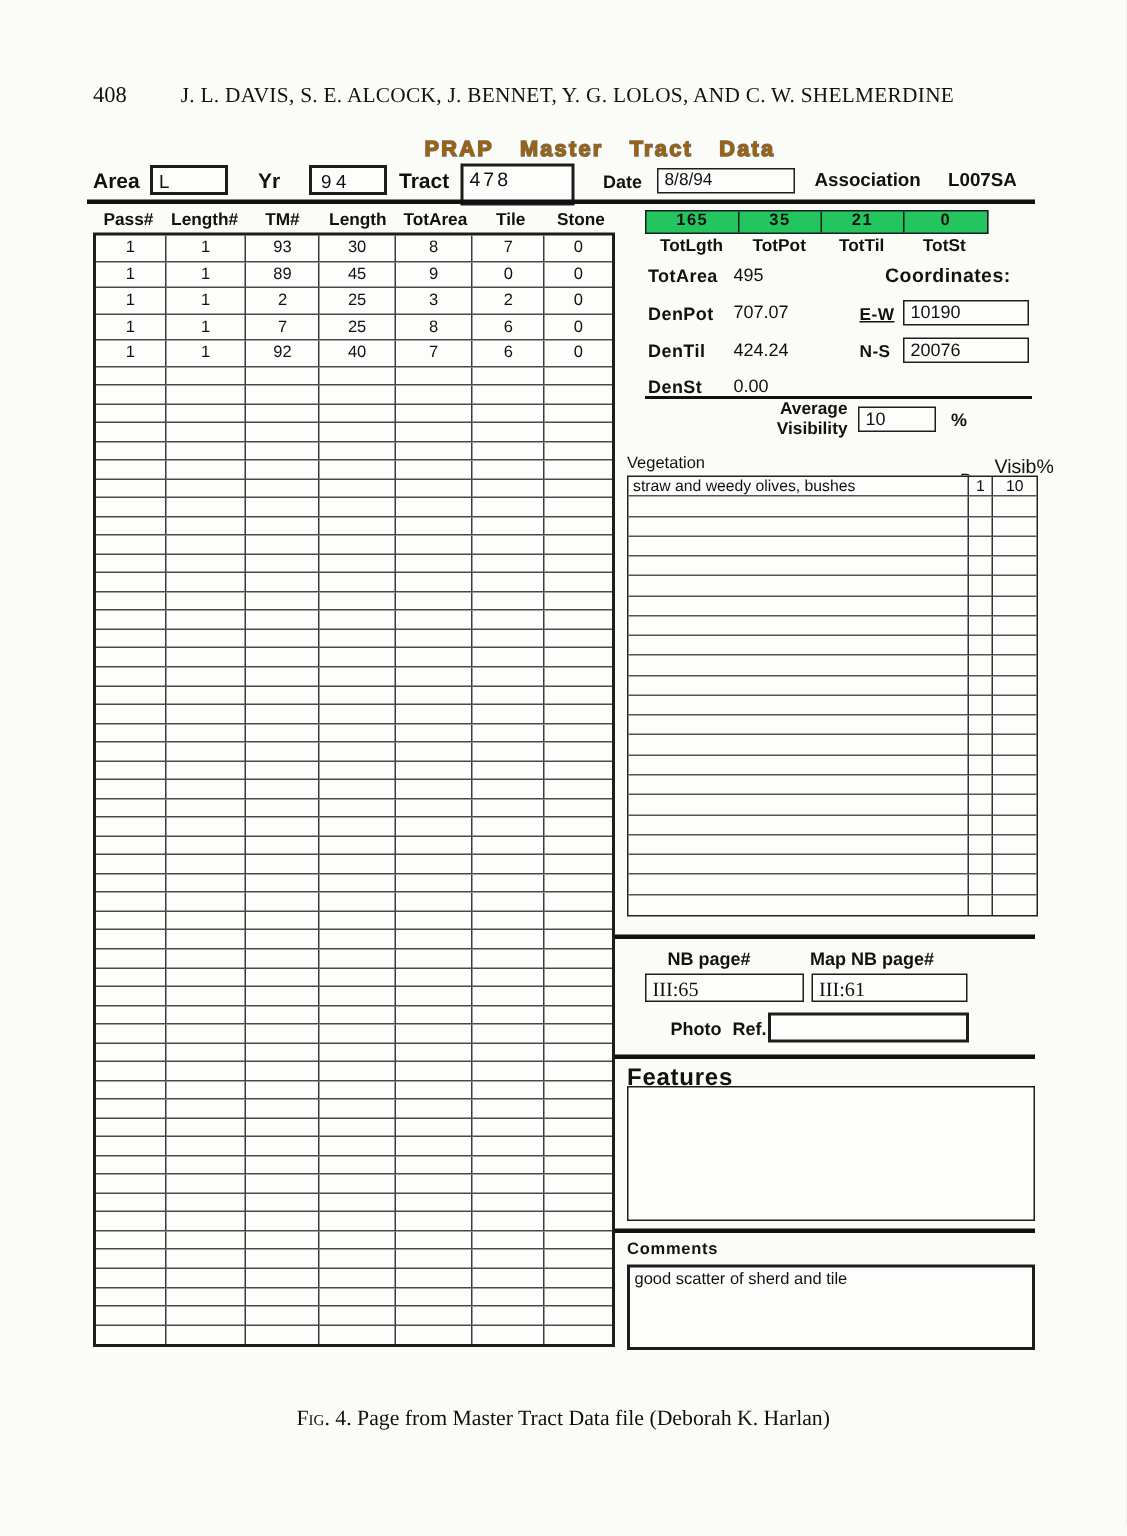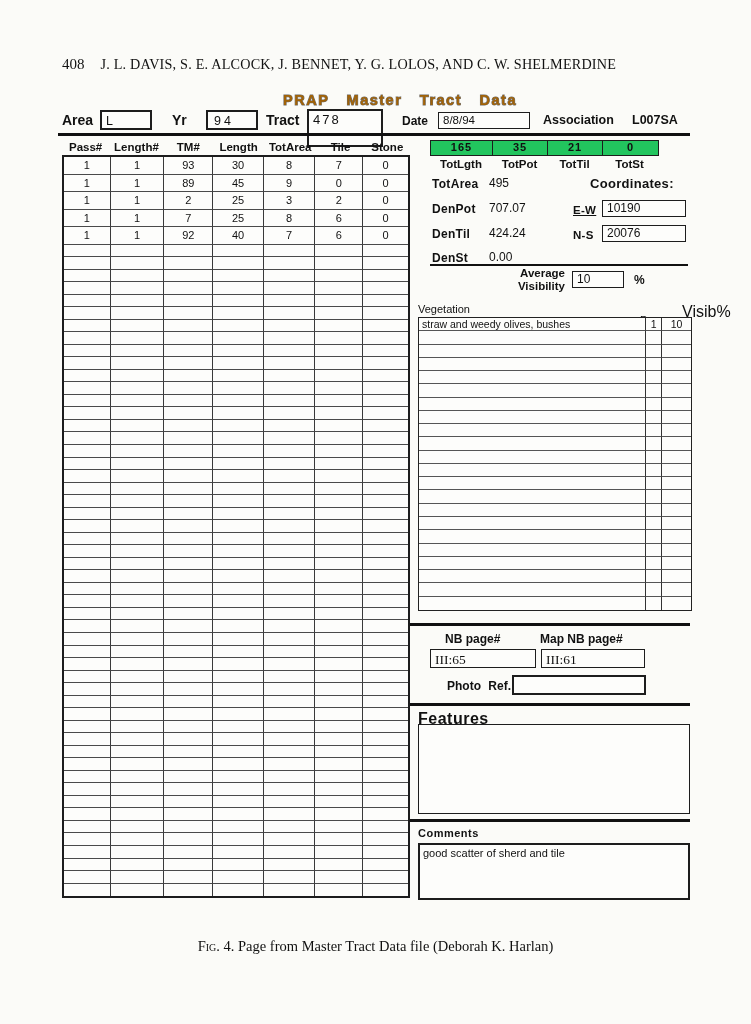--- a/index.html
+++ b/index.html
@@ -6,21 +6,21 @@
   html,body { background:#e8e8e4; }
   .page {
     position:relative; width:751px; height:1024px; margin:0 auto;
     background:#fbfbf8; color:#111;
     font-family:"Liberation Sans", sans-serif; overflow:hidden;
   }
   .serif { font-family:"Liberation Serif", serif; }
   .abs { position:absolute; }
 
   
-  .running-head { position:absolute; top:56px; left:62px; width:640px; display:flex; gap:16px; align-items:baseline; }
+  .running-head { position:absolute; top:56px; left:62px; width:640px; display:flex; gap:36px; align-items:baseline; }
   .pagenum { font-family:"Liberation Serif", serif; font-size:15px; }
   .authors { font-family:"Liberation Serif", serif; font-size:14.2px; letter-spacing:.2px; }
 
   
   .form-title {
     position:absolute; top:92px; left:230px; width:340px; text-align:center;
     font-weight:bold; font-size:14.5px; letter-spacing:1.5px; word-spacing:12px;
     color:#a16207; -webkit-text-stroke:1.05px #6e6e6e; paint-order:stroke fill;
   }
 
@@ -77,21 +77,21 @@
 
   <div class="form-title">PRAP Master Tract Data</div>
 
   <div class="lbl" style="left:62px; top:112px; font-size:14px;">Area</div>
   <div class="box" style="left:100px; top:110px; width:52px; height:20px;">L</div>
 
   <div class="lbl" style="left:172px; top:112px; font-size:14px;">Yr</div>
   <div class="box" style="left:206px; top:110px; width:52px; height:20px; letter-spacing:3px; padding-left:6px;">94</div>
 
   <div class="lbl" style="left:266px; top:112px; font-size:14px;">Tract</div>
-  <div class="box thick" style="left:307px; top:109px; width:76px; height:38px; letter-spacing:2px; font-size:13px;">478</div>
+  <div class="box thick" style="left:307px; top:109px; width:76px; height:28px; letter-spacing:2px; font-size:13px;">478</div>
 
   <div class="lbl" style="left:402px; top:114px; font-size:12px;">Date</div>
   <div class="box thin" style="left:438px; top:112px; width:92px; height:17px; font-size:11.5px; padding-top:0;">8/8/94</div>
 
   <div class="lbl" style="left:543px; top:113px; font-size:12.5px;">Association</div>
   <div class="lbl" style="left:632px; top:113px; font-size:12.5px;">L007SA</div>
 
   <div class="rule" style="top:133px; left:58px; width:632px; height:3px;"></div>
 
   <div class="pt-header pt-cols">
@@ -653,21 +653,21 @@
 
   <div class="avg-label">
     <div>Average</div>
     <div>Visibility</div>
   </div>
   <div class="box thin" style="left:572px; top:271px; width:52px; height:17px; font-size:12px; padding-top:0;">10</div>
   <div class="lbl" style="left:634px; top:273px; font-size:12px;">%</div>
 
   <div class="abs" style="left:418px; top:303px; font-size:11px;">Vegetation</div>
   <div class="abs" style="left:640px; top:314px; font-size:11px;text-decoration:underline;">Pass</div>
-  <div class="abs" style="left:663px; top:303px; font-size:16px;margin-left:19px;">Visib%</div>
+  <div class="abs" style="left:663px; top:303px; font-size:13px;">Visib%</div>
   <div class="veg-body">
       <div class="veg-row">
         <div class="veg-cell t">straw and weedy olives, bushes</div>
         <div class="veg-cell c">1</div>
         <div class="veg-cell c">10</div>
       </div>
       <div class="veg-row">
         <div class="veg-cell t"></div>
         <div class="veg-cell c"></div>
         <div class="veg-cell c"></div>

